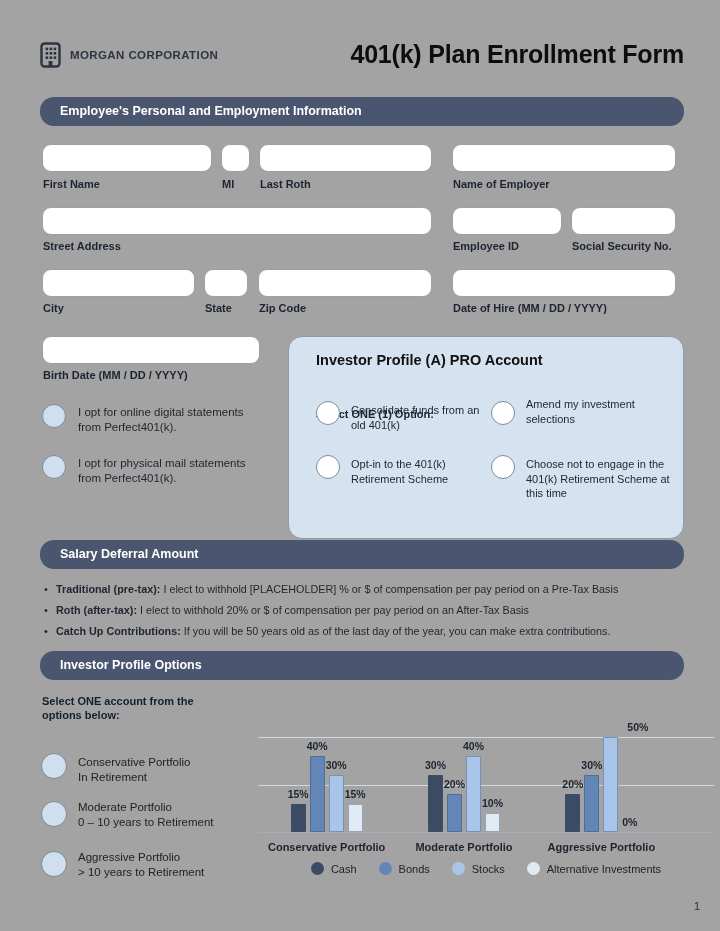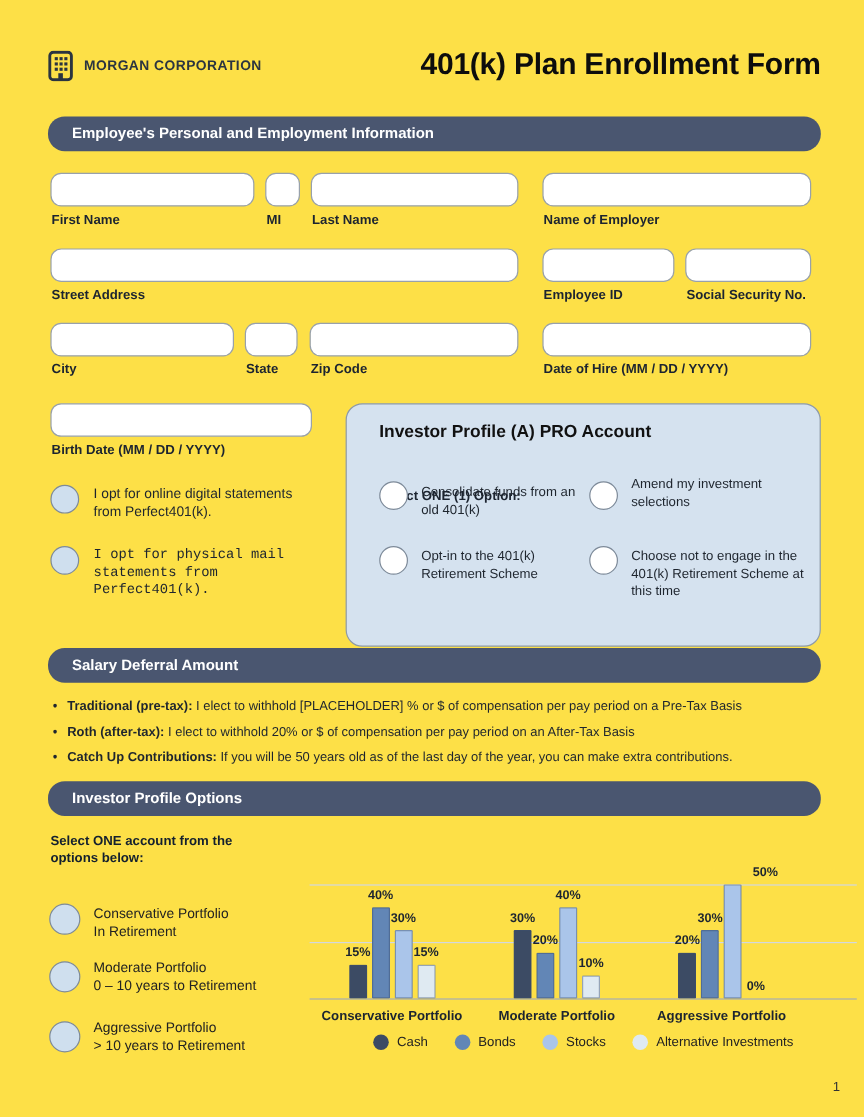--- a/index.html
+++ b/index.html
@@ -1,17 +1,17 @@
 <!DOCTYPE html>
 <html><head>
 <meta charset="utf-8">
 <style>
   * { margin:0; padding:0; box-sizing:border-box; }
   body { background:#fff; font-family:"Liberation Sans", sans-serif; }
-  .page { position:relative; width:720px; height:931px; margin:0 auto; background:#fde047; overflow:hidden; }
+  .page { position:relative; width:720px; height:931px; margin:0 auto; background:#a3a3a3; overflow:hidden; }
 
   
   .logo-wrap { position:absolute; left:40px; top:42px; display:flex; align-items:center; gap:9px; }
   .logo-icon svg { display:block; }
   .company-name { font-size:11.5px; font-weight:bold; letter-spacing:.4px; color:#2b3440; }
   .form-title { position:absolute; right:36px; top:40px; font-size:25px; font-weight:bold; color:#0d0d0d; letter-spacing:-.2px; }
 
   
   .sec-bar { position:absolute; left:40px; width:644px; height:29px; background:#4a5670; border-radius:14px;
              color:#fff; font-size:12.5px; font-weight:bold; line-height:29px; padding-left:20px; }
@@ -86,21 +86,21 @@
   <div class="form-title">401(k) Plan Enrollment Form</div>
 
   <div class="sec-bar" style="top:97px;">Employee's Personal and Employment Information</div>
 
   <input class="input" style="left: 42px; top: 144px; width: 170px;">
   <input class="input" style="left: 221px; top: 144px; width: 29px; padding: 0px 4px;">
   <input class="input" style="left: 259px; top: 144px; width: 173px;">
   <input class="input" style="left: 452px; top: 144px; width: 224px;">
   <div class="flabel" style="left:43px;top:178px;">First Name</div>
   <div class="flabel" style="left:222px;top:178px;">MI</div>
-  <div class="flabel" style="left:260px;top:178px;">Last Name</div>
+  <div class="flabel" style="left:260px;top:178px;">Last Roth</div>
   <div class="flabel" style="left:453px;top:178px;">Name of Employer</div>
 
   <input class="input" style="left: 42px; top: 207px; width: 390px;">
   <input class="input" style="left: 452px; top: 207px; width: 110px;">
   <input class="input" style="left: 571px; top: 207px; width: 105px;">
   <div class="flabel" style="left:43px;top:240px;">Street Address</div>
   <div class="flabel" style="left:453px;top:240px;">Employee ID</div>
   <div class="flabel" style="left:572px;top:240px;">Social Security No.</div>
 
   <input class="input" style="left: 42px; top: 269px; width: 153px;">
@@ -111,21 +111,21 @@
   <div class="flabel" style="left:205px;top:302px;">State</div>
   <div class="flabel" style="left:259px;top:302px;">Zip Code</div>
   <div class="flabel" style="left:453px;top:302px;">Date of Hire (MM / DD / YYYY)</div>
 
   <input class="input" style="left: 42px; top: 336px; width: 218px;">
   <div class="flabel" style="left:43px;top:369px;">Birth Date (MM / DD / YYYY)</div>
 
   <div class="radio" style="left:42px;top:404px;" role="radio" aria-checked="false"></div>
   <div class="radio-text" style="left:78px;top:405px;width:172px;">I opt for online digital statements from Perfect401(k).</div>
   <div class="radio" style="left:42px;top:455px;" role="radio" aria-checked="false"></div>
-  <div class="radio-text" style="left:78px;top:456px;width:172px;font-family:Liberation Mono, monospace;">I opt for physical mail statements from Perfect401(k).</div>
+  <div class="radio-text" style="left:78px;top:456px;width:172px;">I opt for physical mail statements from Perfect401(k).</div>
 
   <div class="pro-box">
     <div class="pro-title">Investor Profile (A) PRO Account</div>
     <div class="pro-sub">Select ONE (1) Option:</div>
 
     <div class="radio white" style="left:27px;top:64px;" role="radio" aria-checked="false"></div>
     <div class="pro-opt-text" style="left:62px;top:66px;">Consolidate funds from an old 401(k)</div>
 
     <div class="radio white" style="left:202px;top:64px;" role="radio" aria-checked="false"></div>
     <div class="pro-opt-text" style="left:237px;top:60px;">Amend my investment selections</div>

